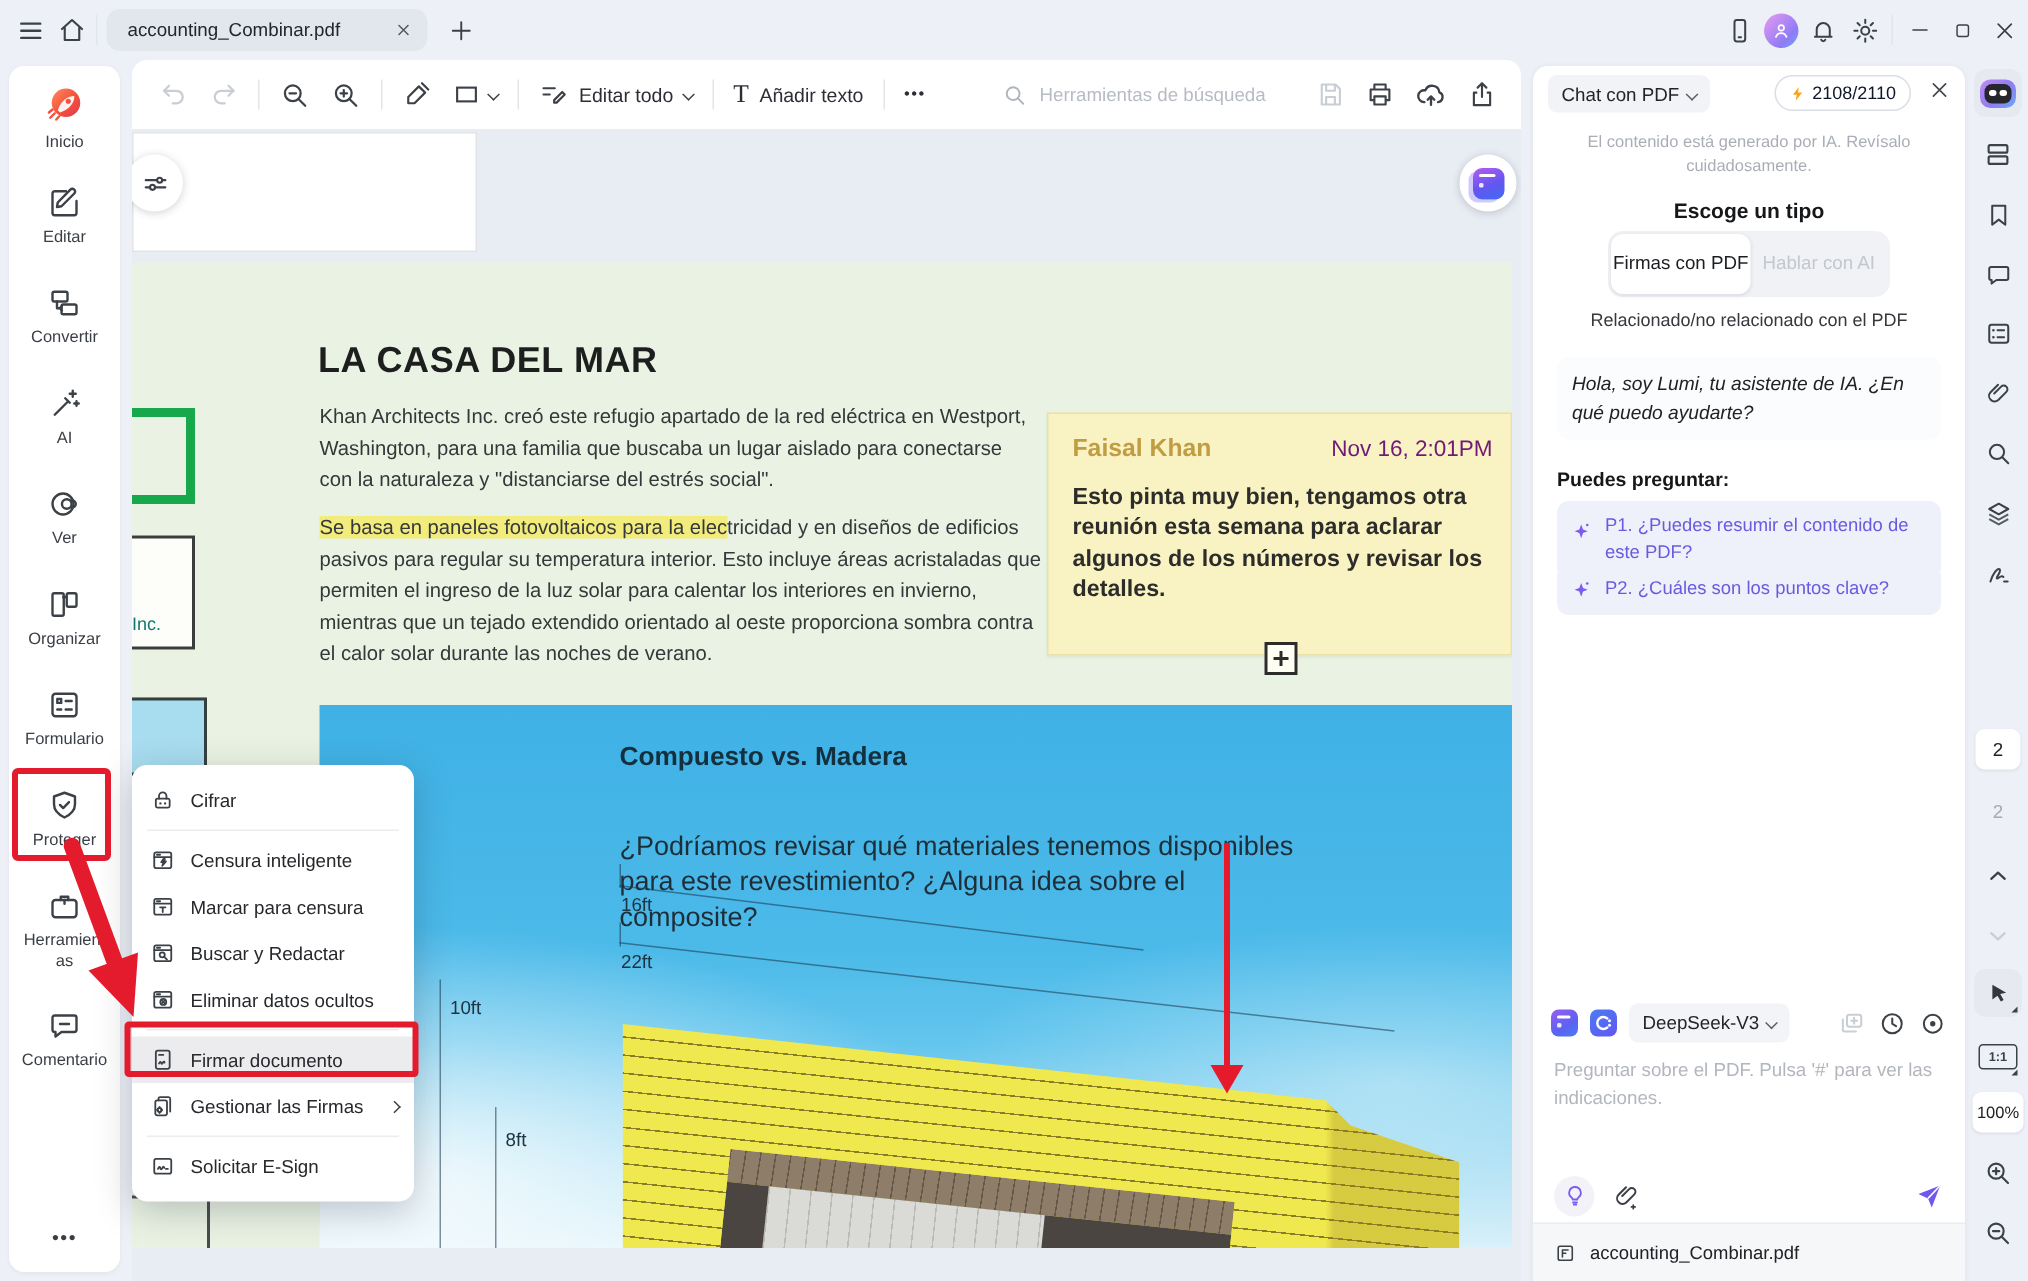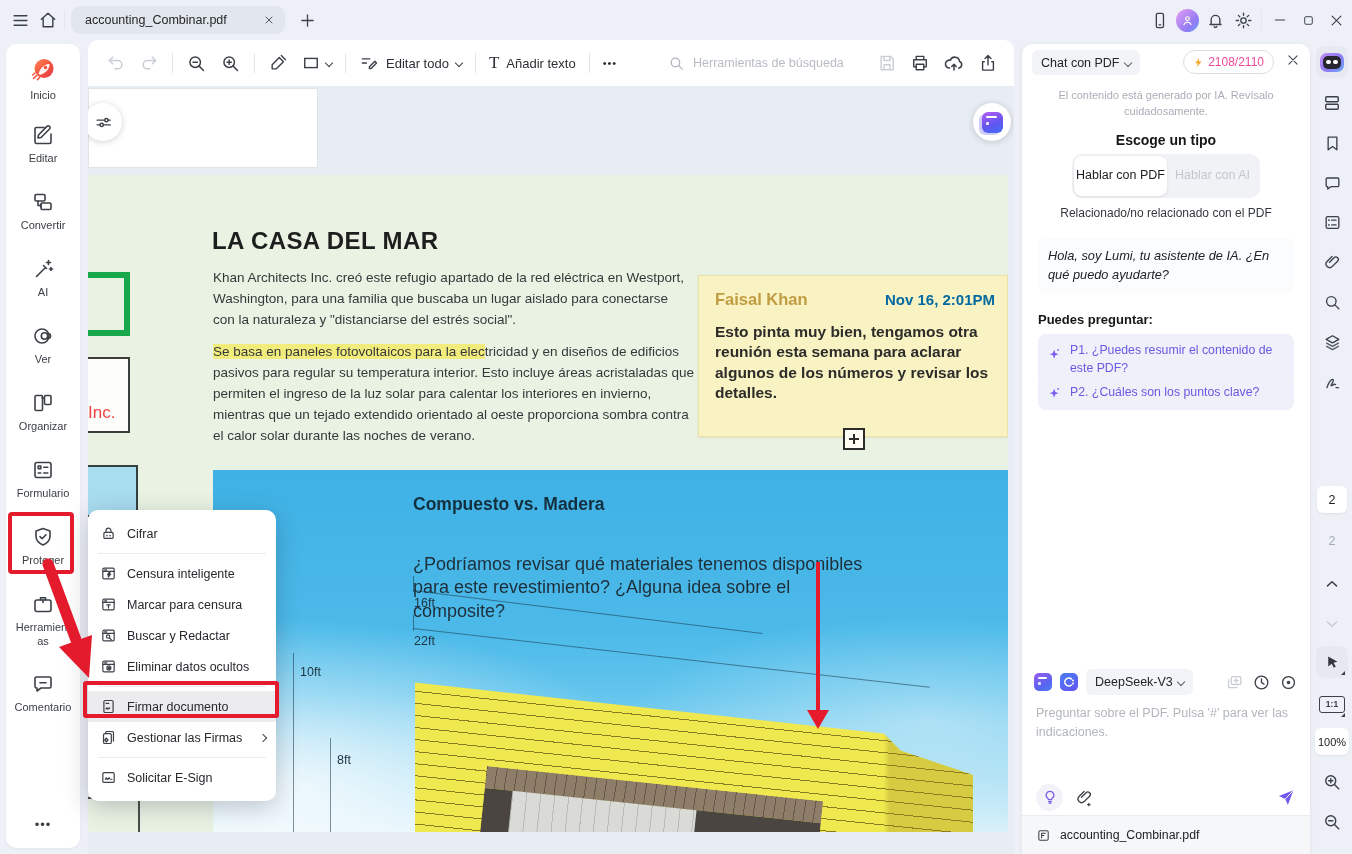--- a/index.html
+++ b/index.html
@@ -31,27 +31,27 @@
   
   #docarea{position:absolute;left:88px;top:86px;width:926px;height:768px;background:#e8ecf3;overflow:hidden;}
   #page-partial-top{position:absolute;left:0;top:2px;width:230px;height:80px;background:#fff;border:1px solid #e2e4e8;}
   .fab{position:absolute;width:38px;height:38px;border-radius:50%;background:#fff;box-shadow:0 1px 6px rgba(40,50,70,.22);display:flex;align-items:center;justify-content:center;}
   #pdfpage{position:absolute;left:0;top:89px;width:920px;height:657px;background:#eaf3e3;overflow:hidden;}
   #pdf-title{position:absolute;left:124px;top:52px;font-size:24px;font-weight:bold;letter-spacing:.4px;color:#1d1f1e;}
   .pdfpara{position:absolute;font-size:13.5px;line-height:1.55;color:#34383a;}
   .hl{background:#f2ec7d;}
   #green-rect{position:absolute;left:-10px;top:97px;width:52px;height:64px;border:6px solid #17a84b;}
   #inc-box{position:absolute;left:-10px;top:182px;width:52px;height:76px;background:#fdfdf9;border:2px solid #3a3d3c;}
-  #inc-box span{position:absolute;left:8px;bottom:8px;font-size:17px;color:#ef4444;}
+  #inc-box span{position:absolute;left:8px;bottom:8px;font-size:12px;color:#0f766e;}
   #bluebox-partial{position:absolute;left:-10px;top:290px;width:60px;height:52px;background:#a8dcef;border:2px solid #34403f;}
   #greenbox-partial{position:absolute;left:-10px;top:622px;width:62px;height:45px;border:2px solid #4a4d49;}
   
   #note{position:absolute;left:610px;top:100px;width:310px;height:162px;background:#f9f2c2;border:1px solid #eae0a8;box-shadow:0 1px 2px rgba(120,110,40,.12);}
   #note .author{position:absolute;left:16px;top:14px;font-size:16.5px;font-weight:bold;color:#c09c43;}
-  #note .time{position:absolute;right:12px;top:15px;font-size:15px;color:#0369a1;font-weight:bold;}
+  #note .time{position:absolute;right:12px;top:15px;font-size:15px;color:#701a75;}
   #note .body{position:absolute;left:16px;top:46px;width:282px;font-size:15.5px;font-weight:bold;line-height:1.32;color:#2c2c2a;}
   #note-plus{position:absolute;left:144px;top:152px;width:22px;height:22px;background:#fffef5;border:2px solid #2c2c2a;display:flex;align-items:center;justify-content:center;}
   #note-plus:before{content:"";position:absolute;width:10px;height:2px;background:#2c2c2a;}
   #note-plus:after{content:"";position:absolute;width:2px;height:10px;background:#2c2c2a;}
   
   #illu{position:absolute;left:125px;top:295px;width:795px;height:362px;overflow:hidden;
     background:radial-gradient(ellipse at 6% 88%, rgba(255,255,255,.85), rgba(255,255,255,0) 38%),
                radial-gradient(ellipse at 90% 70%, rgba(255,255,255,.4), rgba(255,255,255,0) 30%),
                linear-gradient(180deg,#3fb1e5 0%,#4cbae9 45%,#63c5ed 62%,#9cdaf2 82%,#d9f1fa 100%);}
   #illu-heading{position:absolute;left:200px;top:24px;font-size:17.5px;font-weight:bold;color:#14303e;}
@@ -74,21 +74,21 @@
   .mi{display:flex;align-items:center;height:31px;padding:0 10px 0 12px;gap:10px;cursor:pointer;}
   .mi .mlabel{font-size:12.5px;color:#26282c;flex:1;white-space:nowrap;}
   .mi.hi{background:#ececee;}
   .msep{height:1px;background:#ececef;margin:4px 10px;}
   #redbox-menu{position:absolute;left:83px;top:681px;width:196px;height:37px;border:4px solid #e31b2d;border-radius:3px;z-index:60;pointer-events:none;}
   #redbox-protect{position:absolute;left:8px;top:512px;width:66px;height:62px;border:4px solid #e31b2d;border-radius:4px;z-index:60;pointer-events:none;}
   #redarrow{position:absolute;left:30px;top:558px;z-index:61;pointer-events:none;}
   
   #chat{position:absolute;left:1022px;top:44px;width:288px;height:810px;background:#fff;border-radius:10px 10px 0 0;box-shadow:0 1px 4px rgba(30,40,60,.07);}
   #chat-title-pill{position:absolute;left:10px;top:6px;height:25px;background:#f1f3f6;border-radius:6px;display:flex;align-items:center;padding:0 9px;font-size:12.5px;color:#222528;cursor:pointer;}
-  #chat-credits{position:absolute;right:36px;top:6px;height:24px;border:1px solid #dadee4;border-radius:12px;background:#fff;display:flex;align-items:center;gap:4px;padding:0 9px;font-size:12px;color:#ec4899;}
+  #chat-credits{position:absolute;right:36px;top:6px;height:24px;border:1px solid #dadee4;border-radius:12px;background:#fff;display:flex;align-items:center;gap:4px;padding:0 9px;font-size:12px;color:#0f172a;}
   #chat-close{position:absolute;right:10px;top:9px;cursor:pointer;}
   #disclaimer{position:absolute;left:24px;top:44px;width:240px;font-size:11px;line-height:1.45;color:#a9aeb6;text-align:center;}
   #choose-type{position:absolute;left:0;top:88px;width:100%;text-align:center;font-size:14px;font-weight:bold;color:#151719;}
   #segment{position:absolute;left:50px;top:110px;width:188px;height:44px;background:#f1f2f5;border-radius:10px;}
   #seg-active{position:absolute;left:2px;top:2px;width:93px;height:40px;background:#fff;border-radius:8px;box-shadow:0 1px 3px rgba(30,40,60,.10);display:flex;align-items:center;justify-content:center;text-align:center;font-size:12.5px;line-height:1.25;color:#1b1d20;cursor:pointer;}
   #seg-inactive{position:absolute;right:2px;top:2px;width:91px;height:40px;display:flex;align-items:center;justify-content:center;text-align:center;font-size:12.5px;line-height:1.25;color:#c3c7cf;cursor:pointer;}
   #related{position:absolute;left:0;top:162px;width:100%;text-align:center;font-size:12px;color:#35383d;}
   #greeting{position:absolute;left:16px;top:194px;width:256px;background:#fbfcfe;border-radius:8px;padding:9px 10px;font-size:12.8px;line-height:1.45;color:#202226;font-style:italic;}
   #ask-label{position:absolute;left:16px;top:268px;font-size:13px;font-weight:bold;color:#151719;}
   .sugg{position:absolute;left:16px;width:256px;background:#eef0fa;border-radius:8px;display:flex;gap:8px;padding:8px 8px 8px 10px;cursor:pointer;}
@@ -502,21 +502,21 @@
       <span>2108/2110</span>
     </div>
     <svg id="chat-close" width="14" height="14" viewBox="0 0 24 24" stroke="#44484e" stroke-width="1.9" fill="none" stroke-linecap="round">
         <path d="M5 5l14 14M19 5L5 19"></path>
       </svg>
 
     <div id="disclaimer">El contenido está generado por IA. Revísalo cuidadosamente.</div>
     <div id="choose-type">Escoge un tipo</div>
 
     <div id="segment">
-      <div id="seg-active">Hablar con PDF</div>
+      <div id="seg-active">Firmas con PDF</div>
       <div id="seg-inactive">Hablar con AI</div>
     </div>
     <div id="related">Relacionado/no relacionado con el PDF</div>
 
     <div id="greeting">Hola, soy Lumi, tu asistente de IA. ¿En qué puedo ayudarte?</div>
     <div id="ask-label">Puedes preguntar:</div>
 
     <div class="sugg" style="top:290px;">
       <svg width="14" height="14" viewBox="0 0 16 16" style="margin-top:5px;flex:none;">
           <path d="M7 3l1.4 3.9L12 8.2l-3.6 1.3L7 13.5 5.6 9.5 2 8.2l3.6-1.3z" fill="#7a5cf0"></path>

